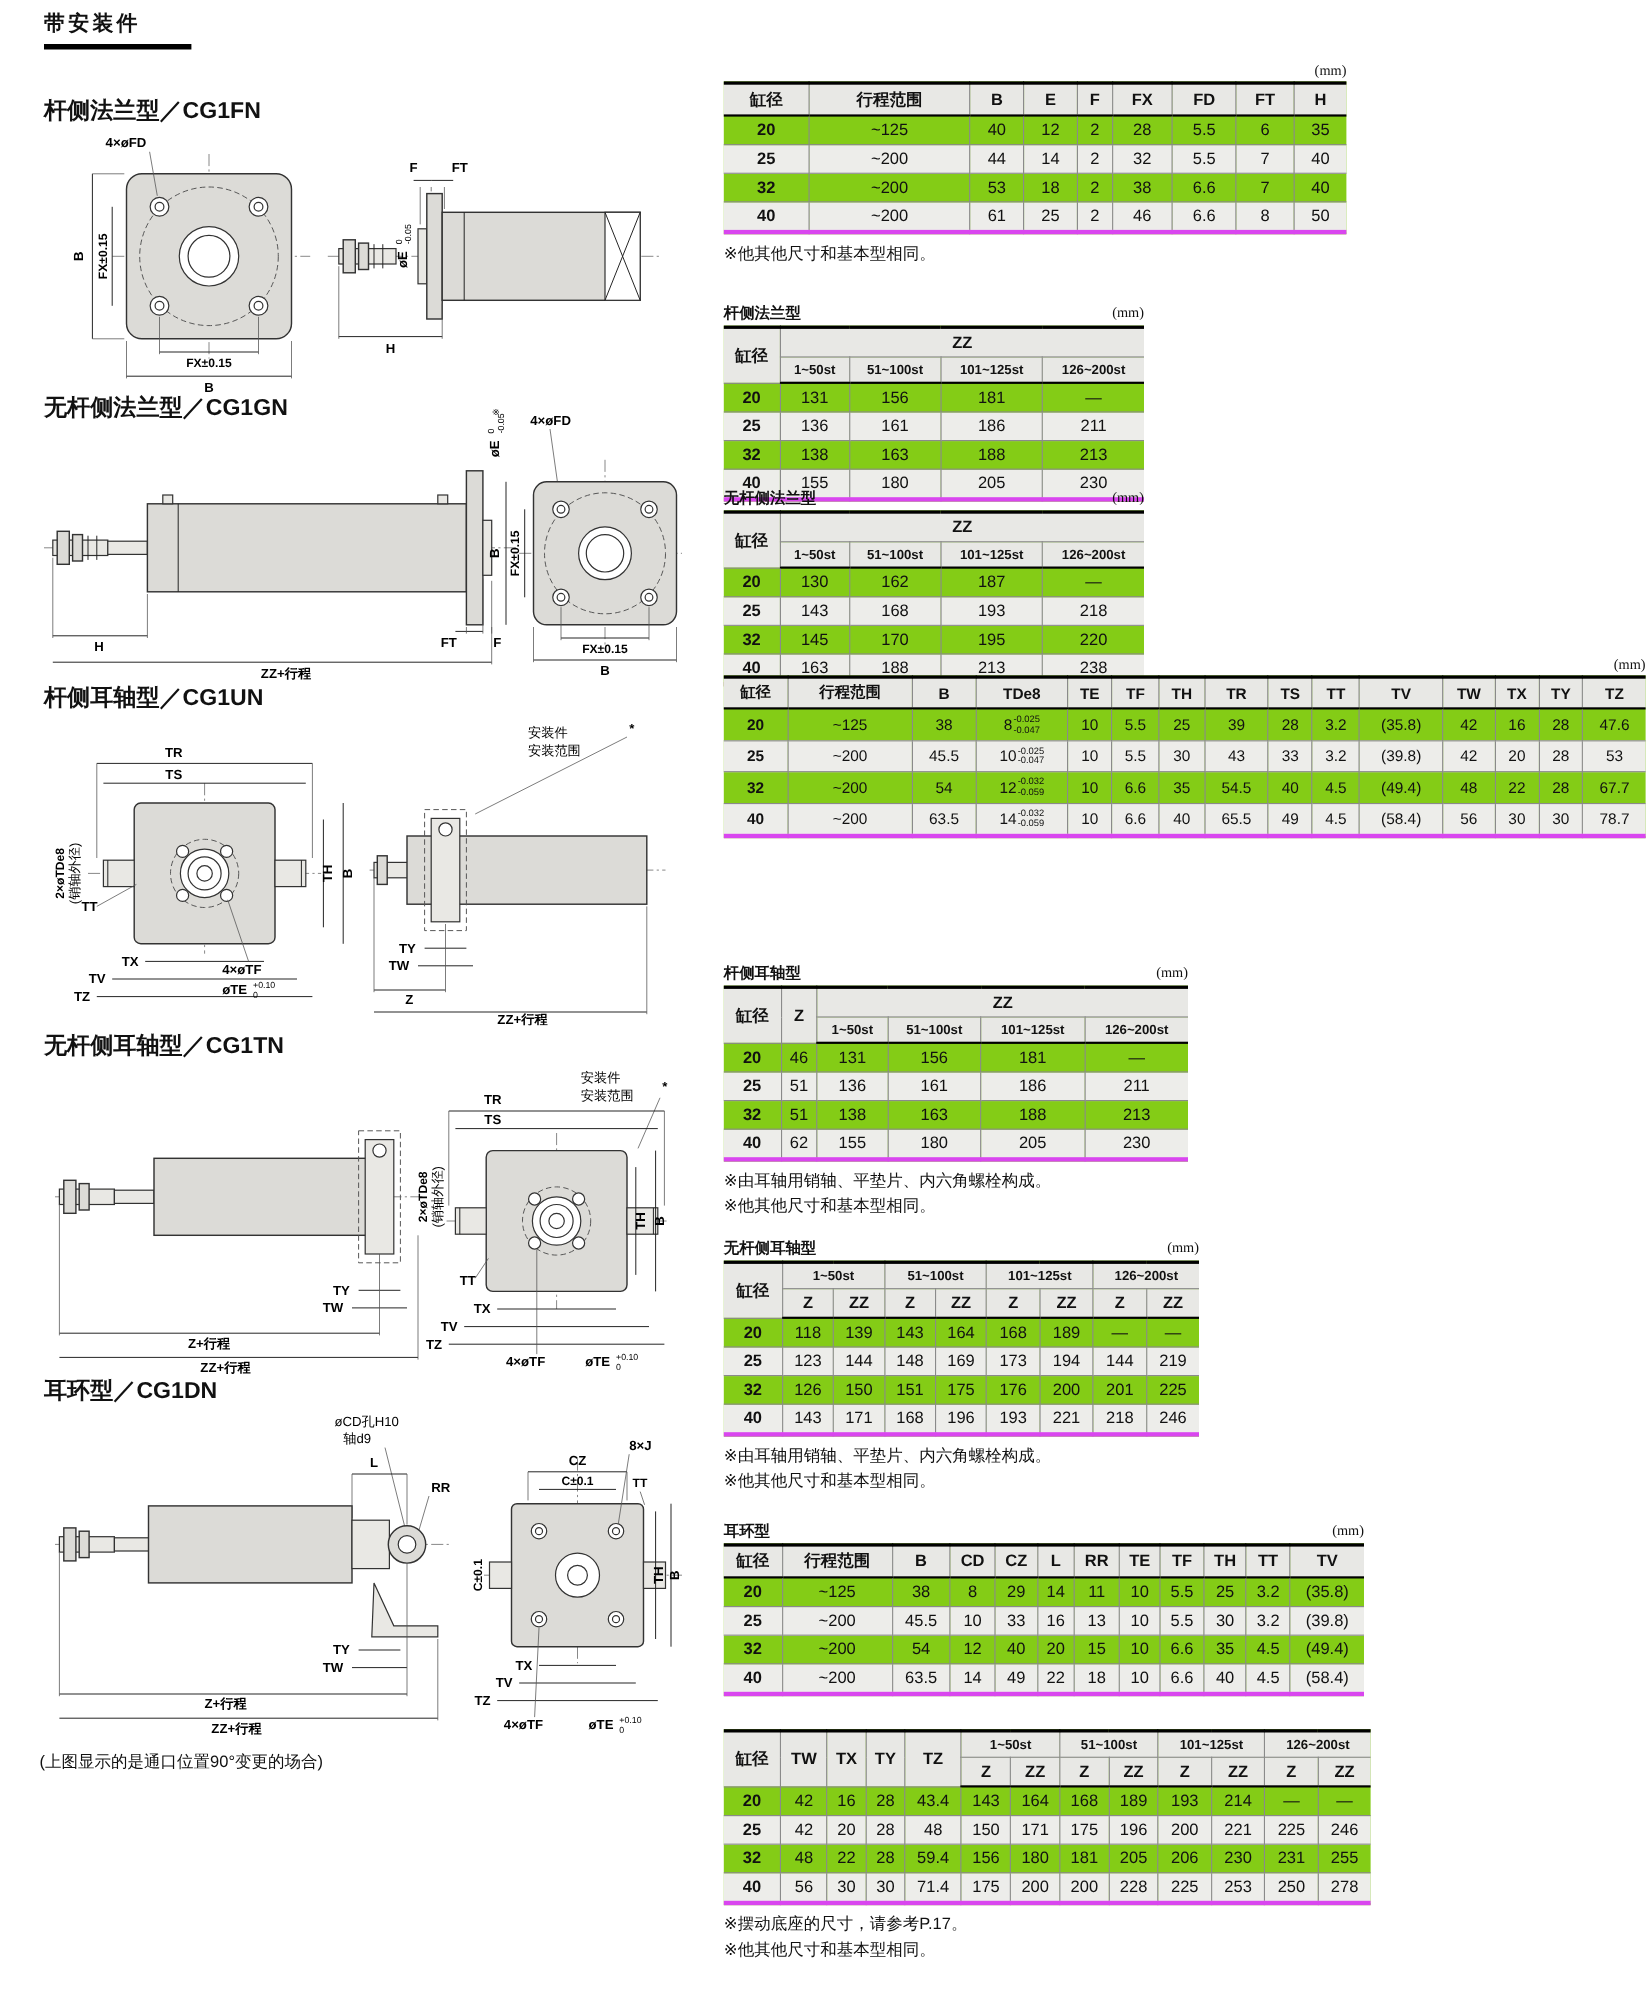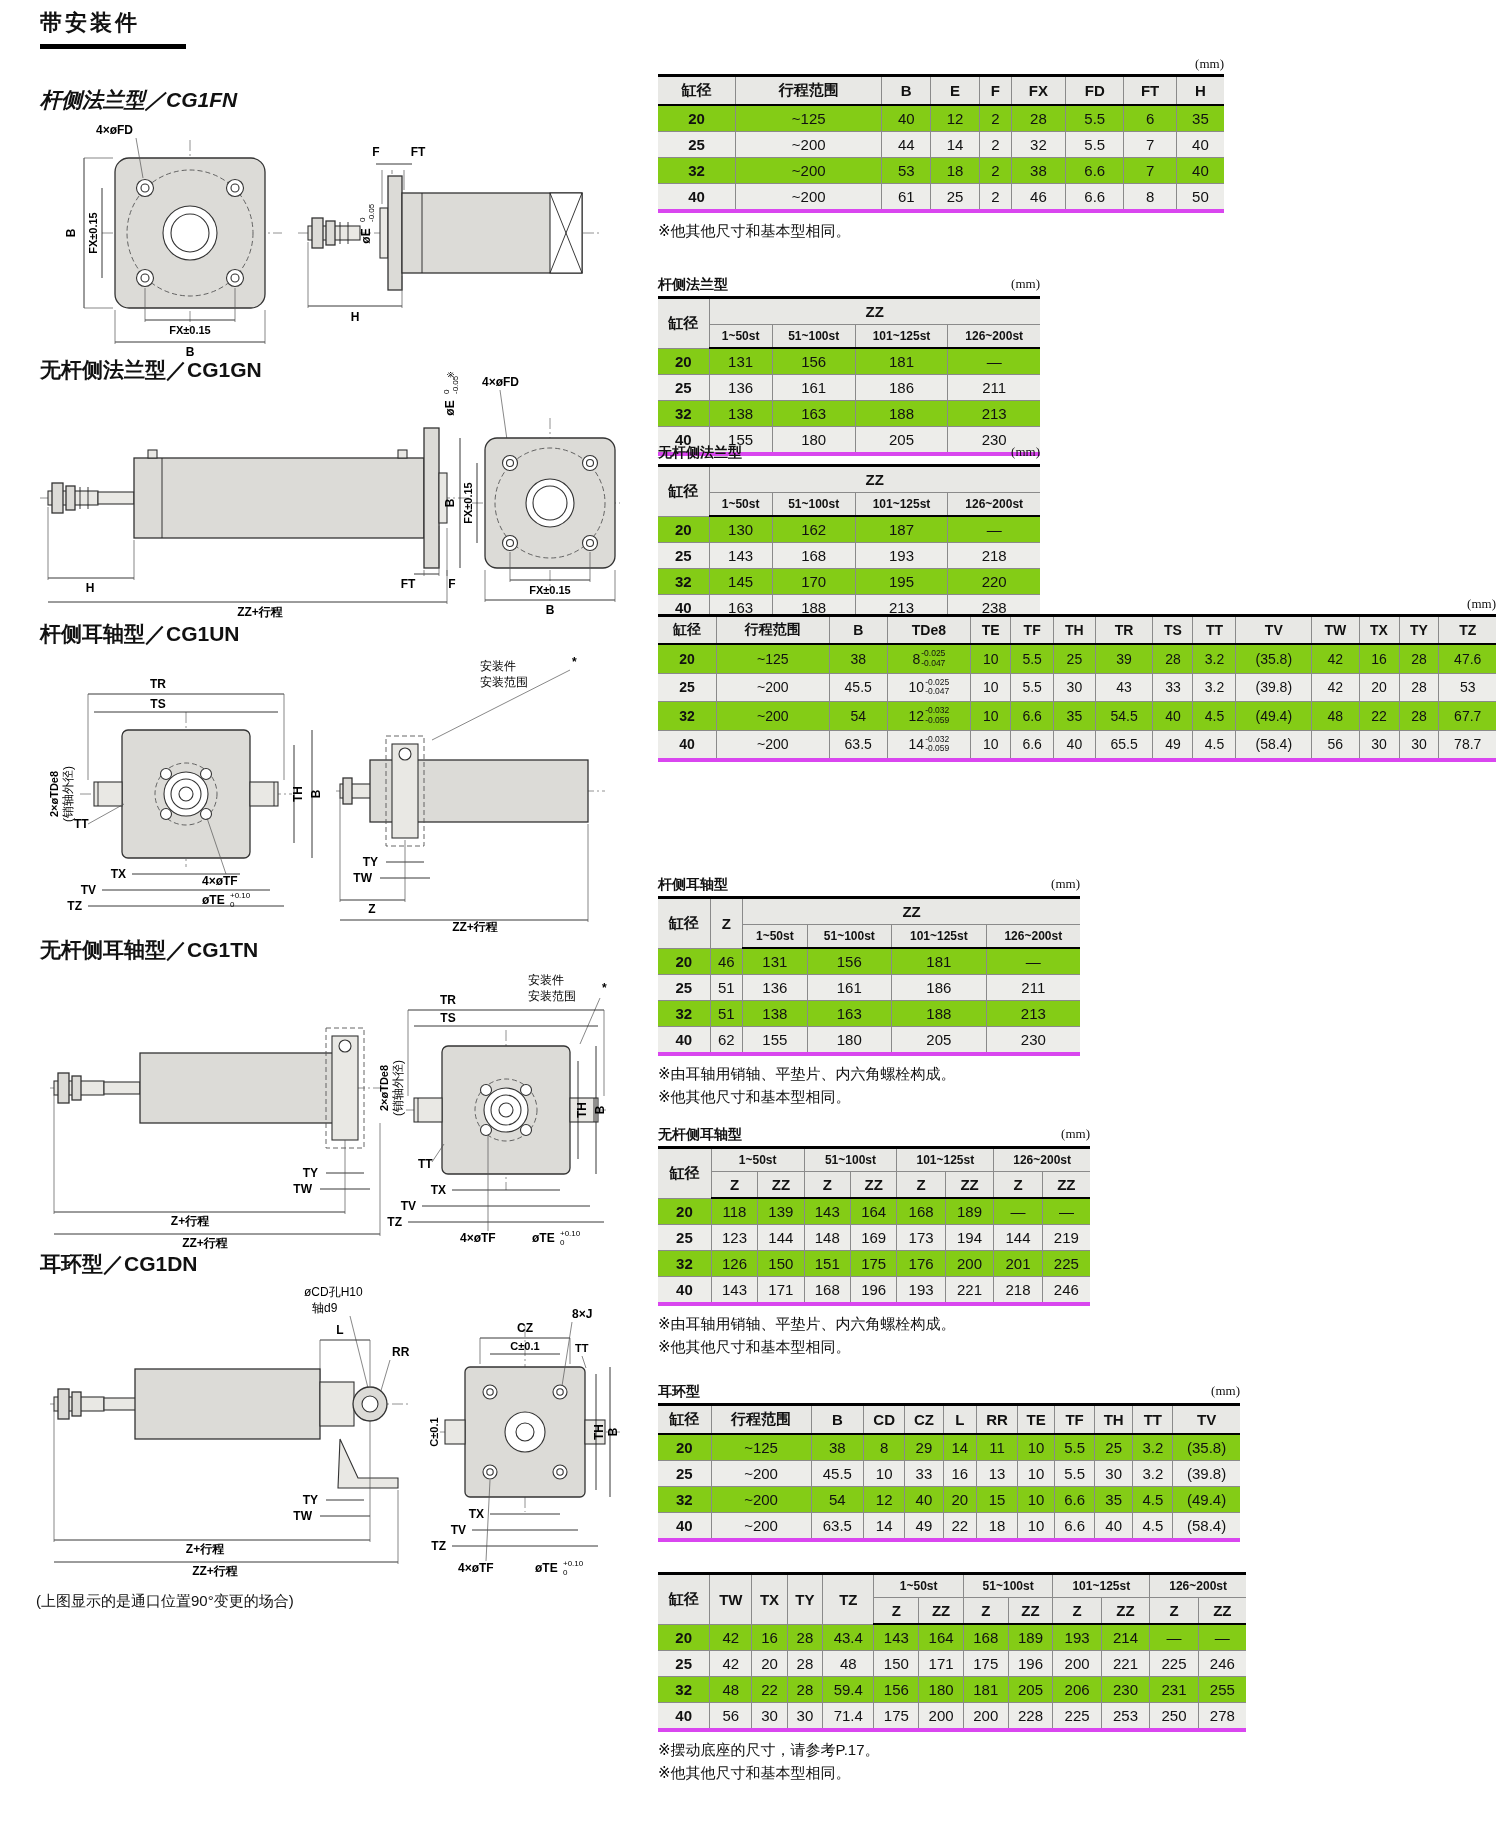--- a/index.html
+++ b/index.html
@@ -1,18 +1,18 @@
 <!DOCTYPE html>
 <html><head>
 <meta charset="utf-8">
 <style>
   html,body{margin:0;padding:0;background:#fff;}
   body{font-family:"Liberation Sans","DejaVu Sans",sans-serif;color:#111;}
   #page{position:relative;width:1500px;height:1830px;background:#fff;overflow:hidden;}
-  .page-title{position:absolute;left:40px;top:8px;margin:0;font-size:22px;font-weight:bold;letter-spacing:3px;border-bottom:5px solid #000;padding:0 46px 6px 0;}
+  .page-title{position:absolute;left:40px;top:8px;margin:0;font-size:19px;font-weight:bold;letter-spacing:3px;border-bottom:5px solid #000;padding:0 46px 6px 0;}
   .sec-heading{position:absolute;left:40px;margin:0;font-size:21px;font-weight:bold;white-space:nowrap;}
   .tblock{position:absolute;}
   .unitline{font-size:13px;text-align:right;margin-bottom:2px;font-family:Liberation Serif, serif;}
   .titleline{display:flex;justify-content:space-between;align-items:flex-end;margin-bottom:2px;}
   .ttitle{font-size:14px;font-weight:bold;}
   .dtable{border-collapse:collapse;width:100%;border-top:3px solid #000;border-bottom:4px solid #d946ef;background:#84cc16;}
   .dtable th,.dtable td{border:1px solid #8a8a8a;text-align:center;padding:4px 2px;font-size:15px;}
   .dtable th{background:#e8e8e5;font-weight:bold;}
   .dtable thead tr:last-child th{border-bottom:2px solid #000;}
   .dtable tr>*:first-child{border-left:none;}
@@ -40,21 +40,21 @@
   text.an{font:12px "Liberation Sans","DejaVu Sans",sans-serif;fill:#000;}
   text.tiny{font:8px "Liberation Sans","DejaVu Sans",sans-serif;fill:#000;}
 </style>
 </head>
 <body>
 
 <div id="page">
 
   <h1 class="page-title">带安装件</h1>
 
-  <h2 class="sec-heading" style="top:86px;font-style:italic;">杆侧法兰型／CG1FN</h2>
+  <h2 class="sec-heading" style="top:86px;">杆侧法兰型／CG1FN</h2>
   <h2 class="sec-heading" style="top:356px;">无杆侧法兰型／CG1GN</h2>
   <h2 class="sec-heading" style="top:620px;">杆侧耳轴型／CG1UN</h2>
   <h2 class="sec-heading" style="top:936px;">无杆侧耳轴型／CG1TN</h2>
   <h2 class="sec-heading" style="top:1250px;">耳环型／CG1DN</h2>
 
   <svg style="position:absolute;left:40px;top:118px;" width="580" height="240" viewBox="0 0 580 240">
     <line class="cl" x1="150" y1="22" x2="150" y2="208"></line>
       <line class="cl" x1="62" y1="115" x2="242" y2="115"></line>
     <rect class="part" x="75" y="40" width="150" height="150" rx="14"></rect>
     <circle class="dash" cx="150" cy="115" r="63"></circle>

